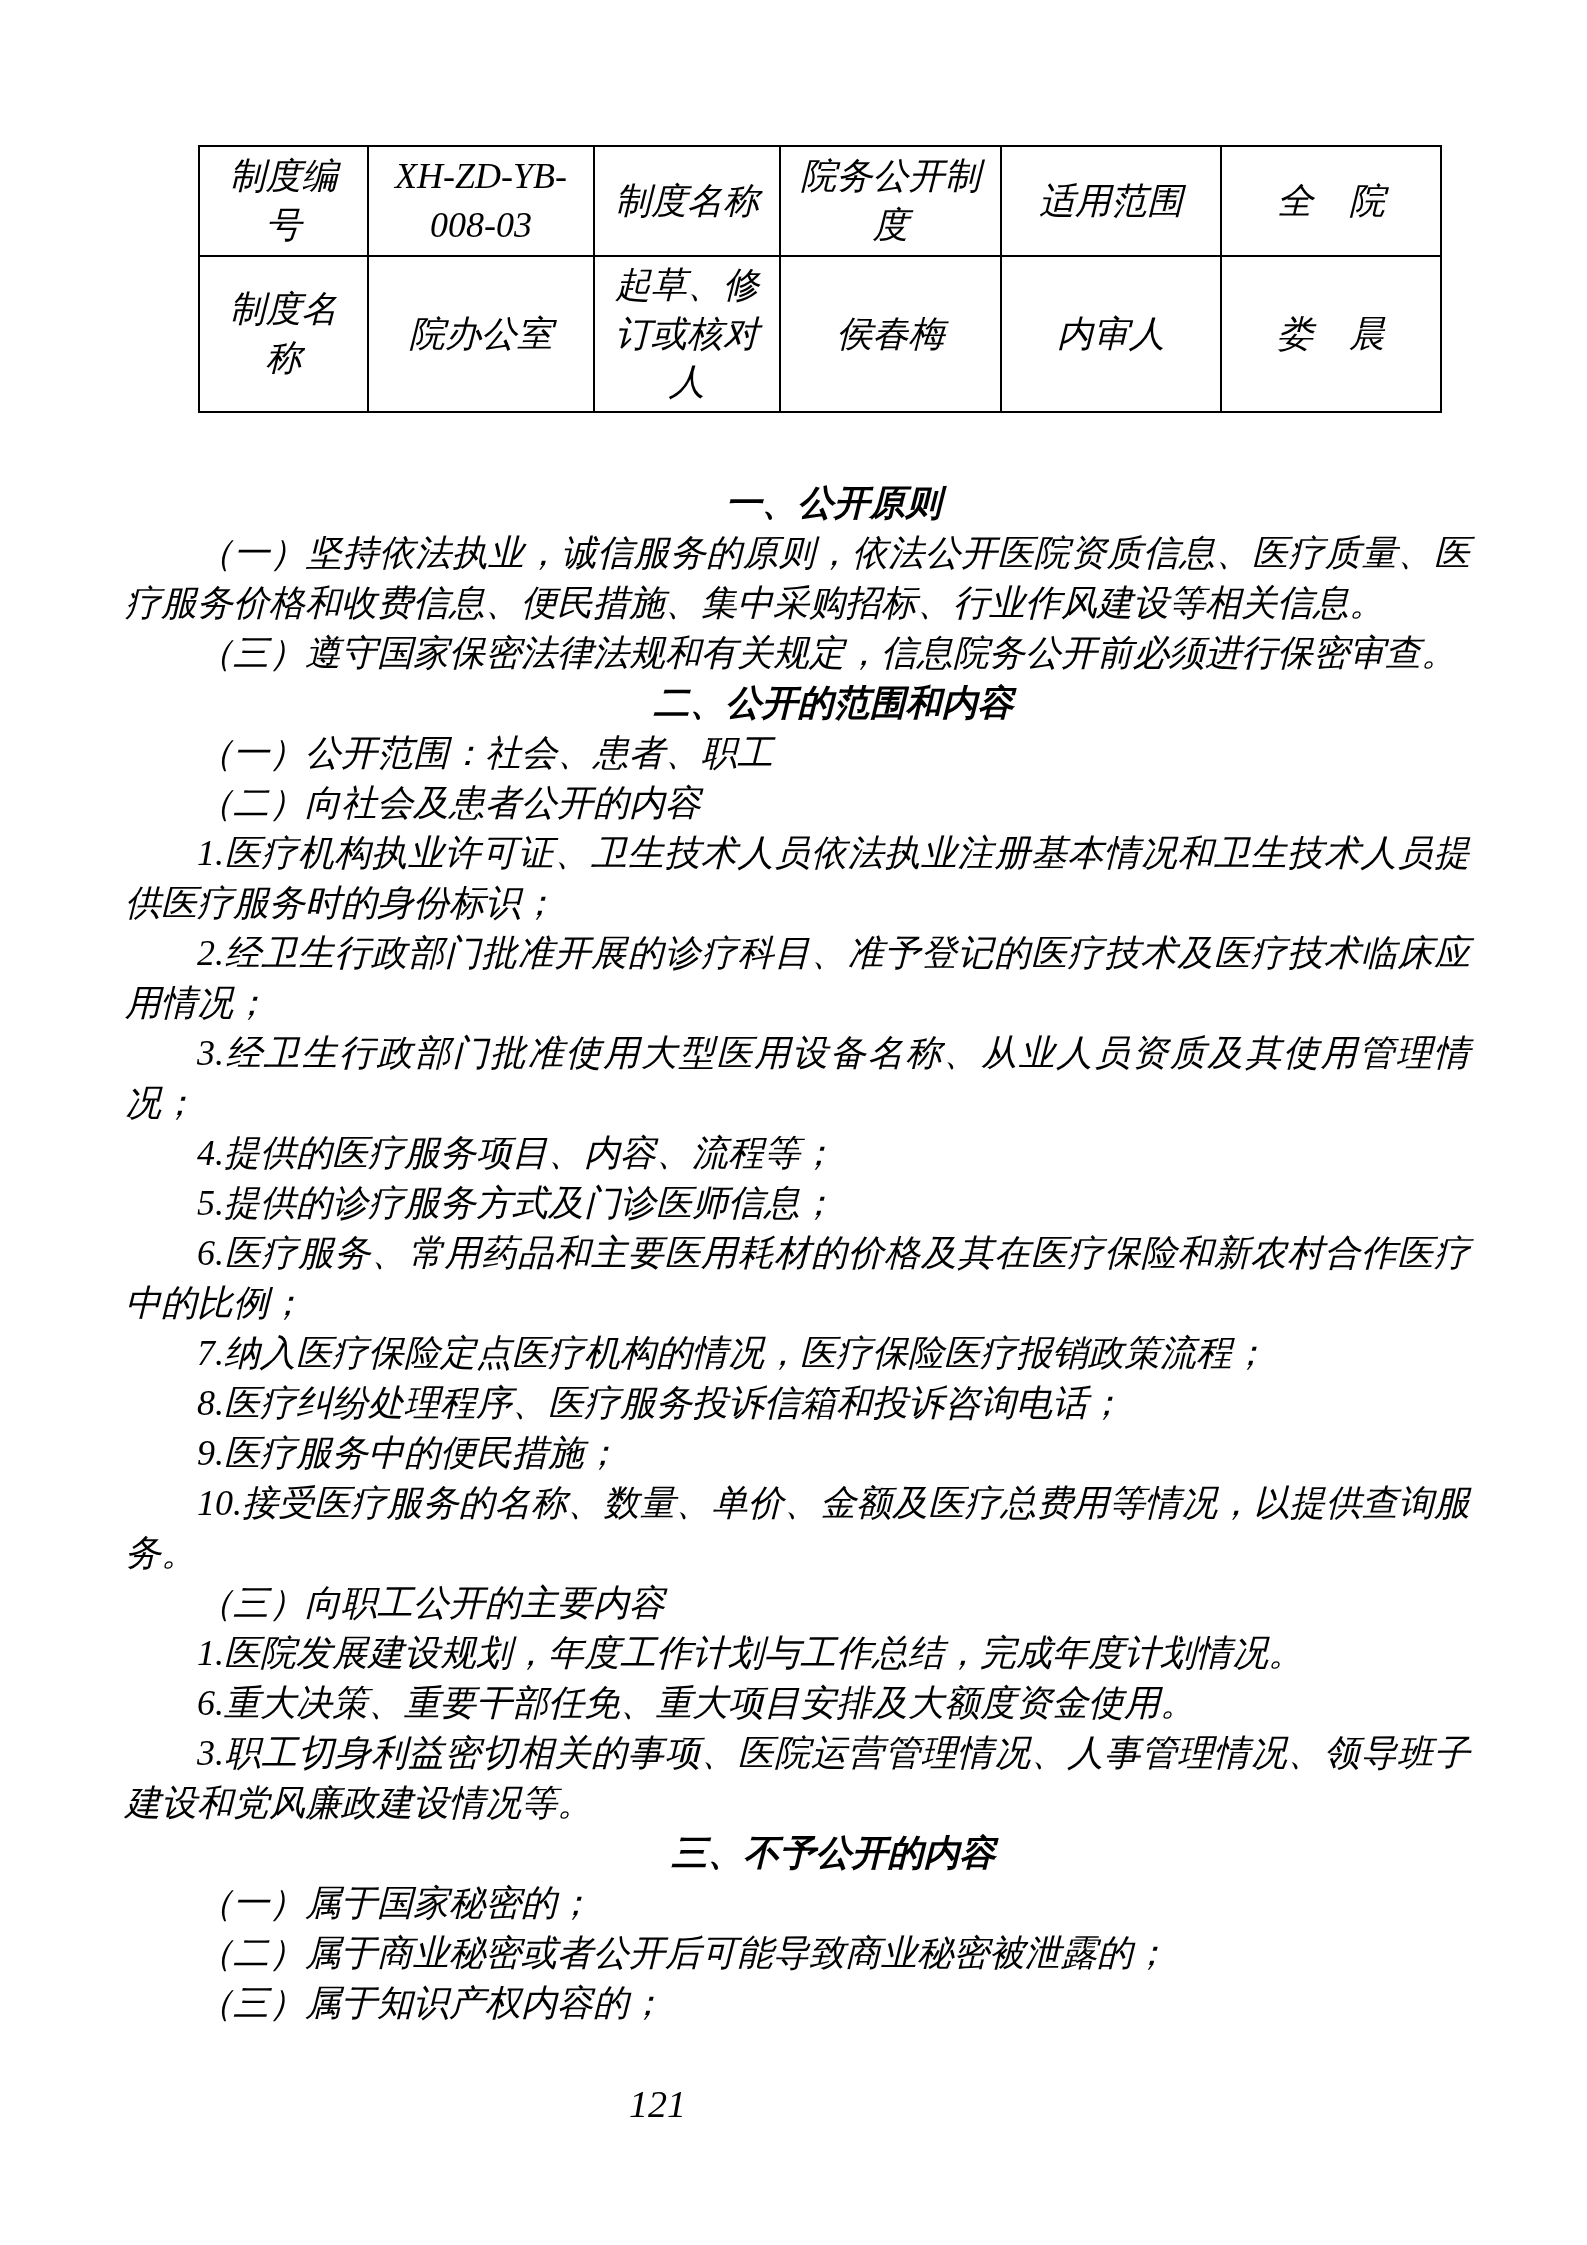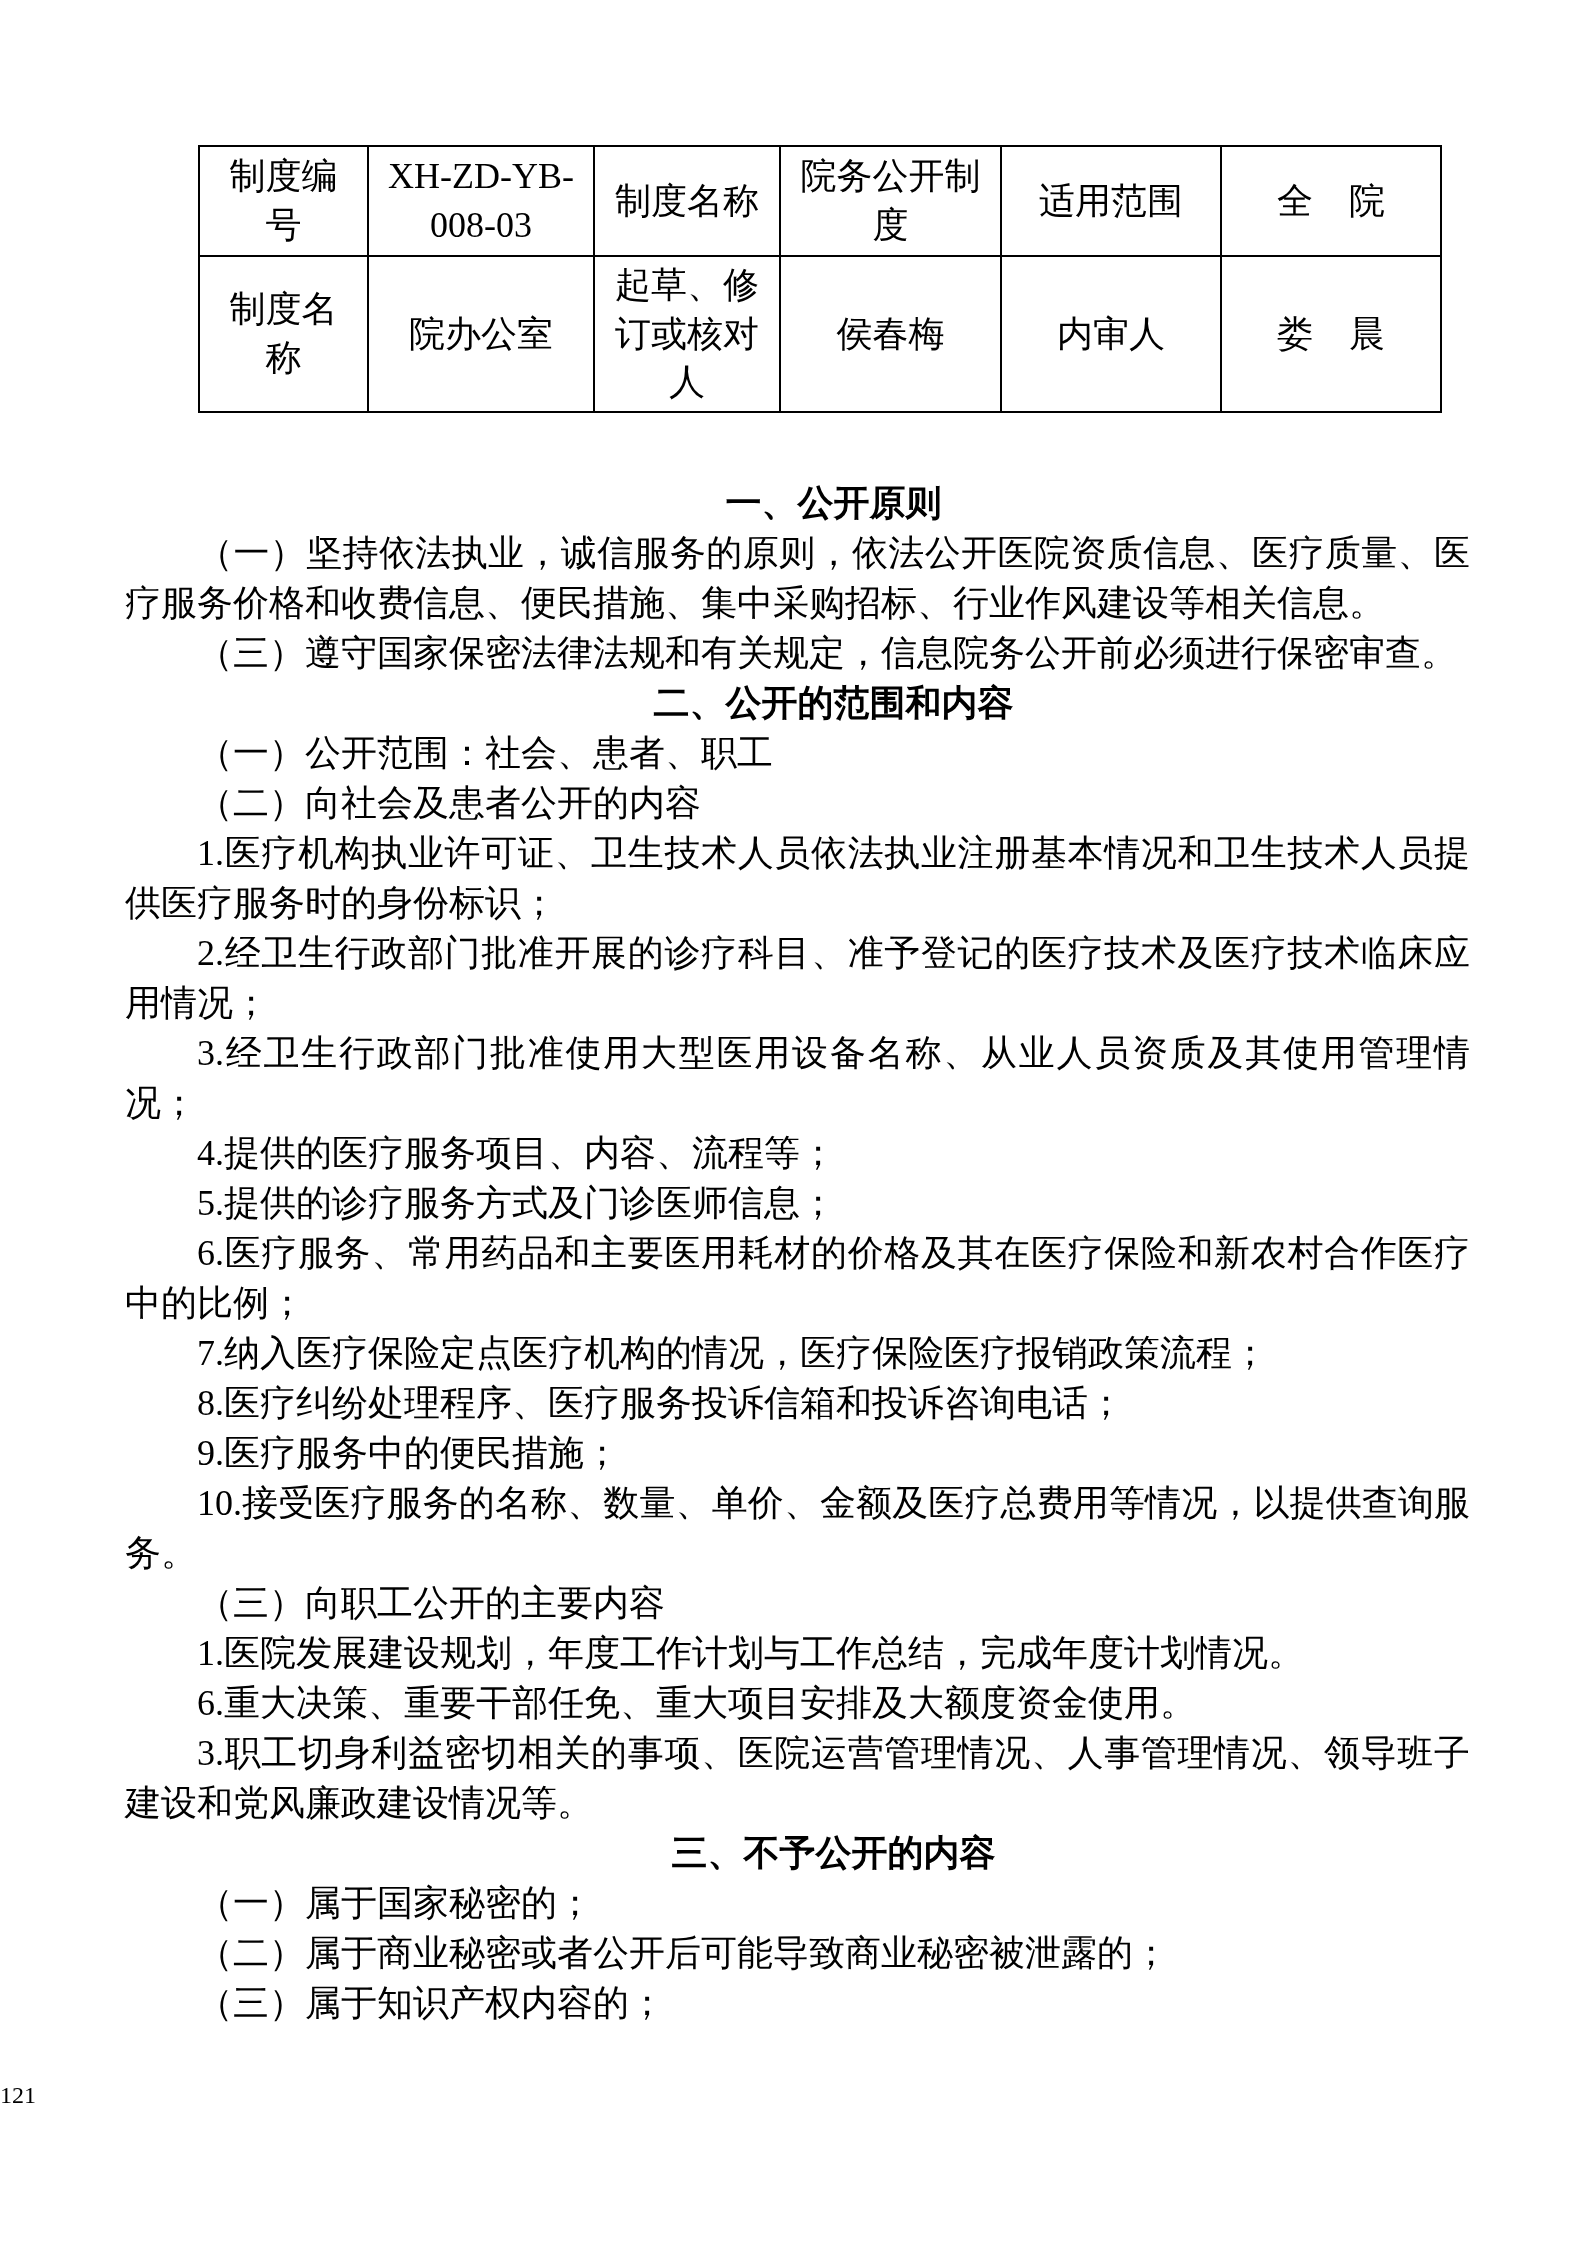--- a/index.html
+++ b/index.html
@@ -8,20 +8,21 @@
     background: #ffffff;
   }
   .doc-page {
     position: relative;
     width: 1587px;
     height: 2245px;
     background: #ffffff;
     color: #000000;
     font-family: "Liberation Serif", "DejaVu Serif", serif;
     overflow: hidden;
+    font-style: italic;
   }
   table.info-table {
     position: absolute;
     top: 145px;
     left: 198px;
     width: 1242px;
     border-collapse: collapse;
     table-layout: fixed;
   }
   table.info-table td {
@@ -52,22 +53,22 @@
   }
   .body-text p.h {
     font-weight: bold;
     text-align: center;
   }
   .page-num {
     position: absolute;
     top: 2082px;
     left: 0;
     width: 1315px;
-    text-align: left;
-    font-size: 24px;
+    text-align: center;
+    font-size: 38px;
   }
 </style>
 </head>
 <body>
 
 <div class="doc-page">
 
   <table class="info-table">
     <colgroup>
       <col style="width:169px">

